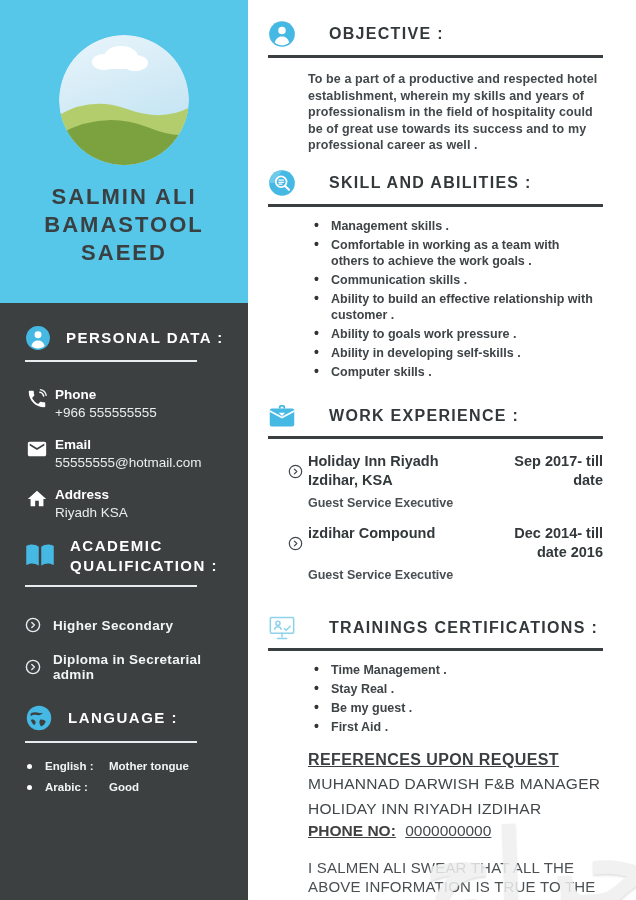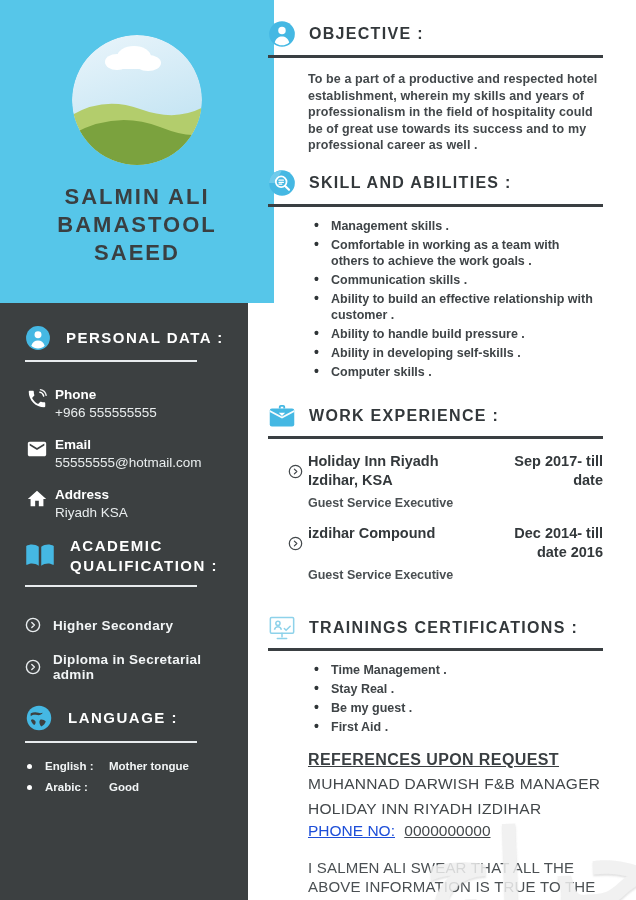--- a/index.html
+++ b/index.html
@@ -2,21 +2,21 @@
 <html><head>
 <meta charset="utf-8">
 <style>
   html,body{margin:0;padding:0;background:#ffffff;}
   *{box-sizing:border-box;}
   .page{position:relative;width:636px;height:900px;background:#ffffff;overflow:hidden;
         font-family:"Liberation Sans",sans-serif;color:#3c4144;}
 
   
   .sidebar{position:absolute;left:0;top:0;width:248px;height:900px;background:#3c4041;}
-  .blue-header{position:absolute;left:0;top:0;width:274px;height:303px;background:#56c6e9;text-align:center;}
+  .blue-header{position:absolute;left:0;top:0;width:248px;height:303px;background:#56c6e9;text-align:center;}
   .avatar{width:130px;height:130px;margin:35px auto 0;border-radius:50%;overflow:hidden;}
   .name{margin:18px 8px 0;font-size:22px;font-weight:bold;letter-spacing:2px;color:#3a3f41;line-height:28px;}
   .name span{display:block;}
 
   .side-body{position:absolute;left:0;top:303px;width:248px;padding:22px 10px 0 25px;}
   .side-head{display:flex;align-items:center;gap:15px;}
   .side-head h2{margin:0;font-size:15px;font-weight:bold;letter-spacing:1.5px;color:#ffffff;line-height:20px;}
   .side-head h2 span{display:block;}
   .side-rule{height:2px;background:#e8ecee;width:172px;margin-top:9px;}
   .icon{display:inline-flex;flex:none;align-items:center;justify-content:center;}
@@ -34,21 +34,21 @@
   .sec-academic{margin-top:12px;}
   .sec-language{margin-top:22px;}
   .lang-list{margin-top:17px;}
   .l-row{display:flex;align-items:baseline;margin-bottom:9px;font-size:11.5px;font-weight:bold;color:#f2f5f6;}
   .l-dot{width:5px;height:5px;border-radius:50%;background:#ffffff;margin:0 13px 0 2px;align-self:center;}
   .l-label{width:58px;}
   .l-val{margin-left:6px;}
 
   
   .main{position:absolute;left:248px;top:0;width:388px;height:900px;padding:20px 33px 0 20px;}
-  .m-head{display:flex;align-items:center;gap:13px;}
+  .m-head{display:flex;align-items:center;gap:33px;}
   .m-head h2{margin:0;font-size:16px;font-weight:bold;letter-spacing:1.3px;color:#33383b;}
   .m-rule{height:3px;background:#3a3f42;width:335px;margin-top:7px;}
 
   .para{margin:13px 0 0 40px;width:295px;font-size:12.5px;font-weight:bold;color:#43484b;line-height:16.5px;letter-spacing:.1px;}
 
   ul.blist{list-style:none;margin:11px 0 0 46px;padding:0;width:280px;}
   ul.blist li{position:relative;padding-left:17px;font-size:12.5px;font-weight:bold;color:#3f4447;line-height:16px;margin-bottom:3px;}
   ul.blist li::before{content:"•";position:absolute;left:0;top:-1px;font-size:14px;color:#2f3437;}
 
   .sec-skills{margin-top:15px;}
@@ -59,21 +59,21 @@
   .job{display:grid;grid-template-columns:26px 176px 1fr;margin:0 0 14px 14px;}
   .job .icon{margin-top:2px;}
   .j-company{font-size:14.5px;font-weight:bold;color:#33383b;line-height:19px;}
   .j-dates{font-size:14.5px;font-weight:bold;color:#33383b;text-align:right;line-height:19px;}
   .j-role{grid-column:2/4;font-size:12.5px;font-weight:bold;color:#4a4f52;margin-top:6px;}
 
   .refs{margin:16px 0 0 40px;}
   .refs-title{font-size:16px;font-weight:bold;color:#3a3f42;letter-spacing:.4px;text-decoration:underline;}
   .refs-line{font-size:15.5px;color:#42474a;line-height:20px;margin-top:5px;letter-spacing:.3px;}
   .refs-phone{margin-top:2px;font-size:15.5px;line-height:20px;}
-  .refs-phone .lbl{font-weight:normal;color:#1d4ed8;text-decoration:underline;}
+  .refs-phone .lbl{font-weight:bold;color:#404040;text-decoration:underline;}
   .refs-phone .num{color:#44494c;text-decoration:underline;margin-left:5px;}
 
   .decl{margin:17px 0 0 40px;width:300px;font-size:15px;color:#4b5053;line-height:19.5px;letter-spacing:.2px;}
 
   .watermark{position:absolute;right:-18px;bottom:-34px;z-index:2;pointer-events:none;
              font-size:110px;font-weight:bold;color:#efefef;opacity:.85;transform:rotate(-2deg);
              text-shadow:0 2px 2px rgba(160,160,160,.35), 0 0 1px #ffffff;direction:rtl;}
 
   svg{display:block;}
 </style>
@@ -267,21 +267,21 @@
             </svg>
         </span>
         <h2>SKILL AND ABILITIES :</h2>
       </div>
       <div class="m-rule"></div>
       <ul class="blist">
         <li>Management skills .</li>
         <li>Comfortable in working as a team with others to achieve the work goals .</li>
         <li>Communication skills .</li>
         <li>Ability to build an effective relationship with customer .</li>
-        <li>Ability to handle build pressure .</li>
+        <li>Ability to goals work pressure .</li>
         <li>Ability in developing self-skills .</li>
         <li>Computer skills .</li>
       </ul>
     </section>
 
     <section class="sec-work">
       <div class="m-head">
         <span class="icon">
           <svg width="28" height="26" viewBox="0 0 24 22">
               <path d="M9.3 4.5V3.2c0-1 .8-1.7 1.7-1.7h2c1 0 1.7.8 1.7 1.7v1.3h-1.6V3.1h-2.2v1.4z" fill="#45b8e3"></path>

